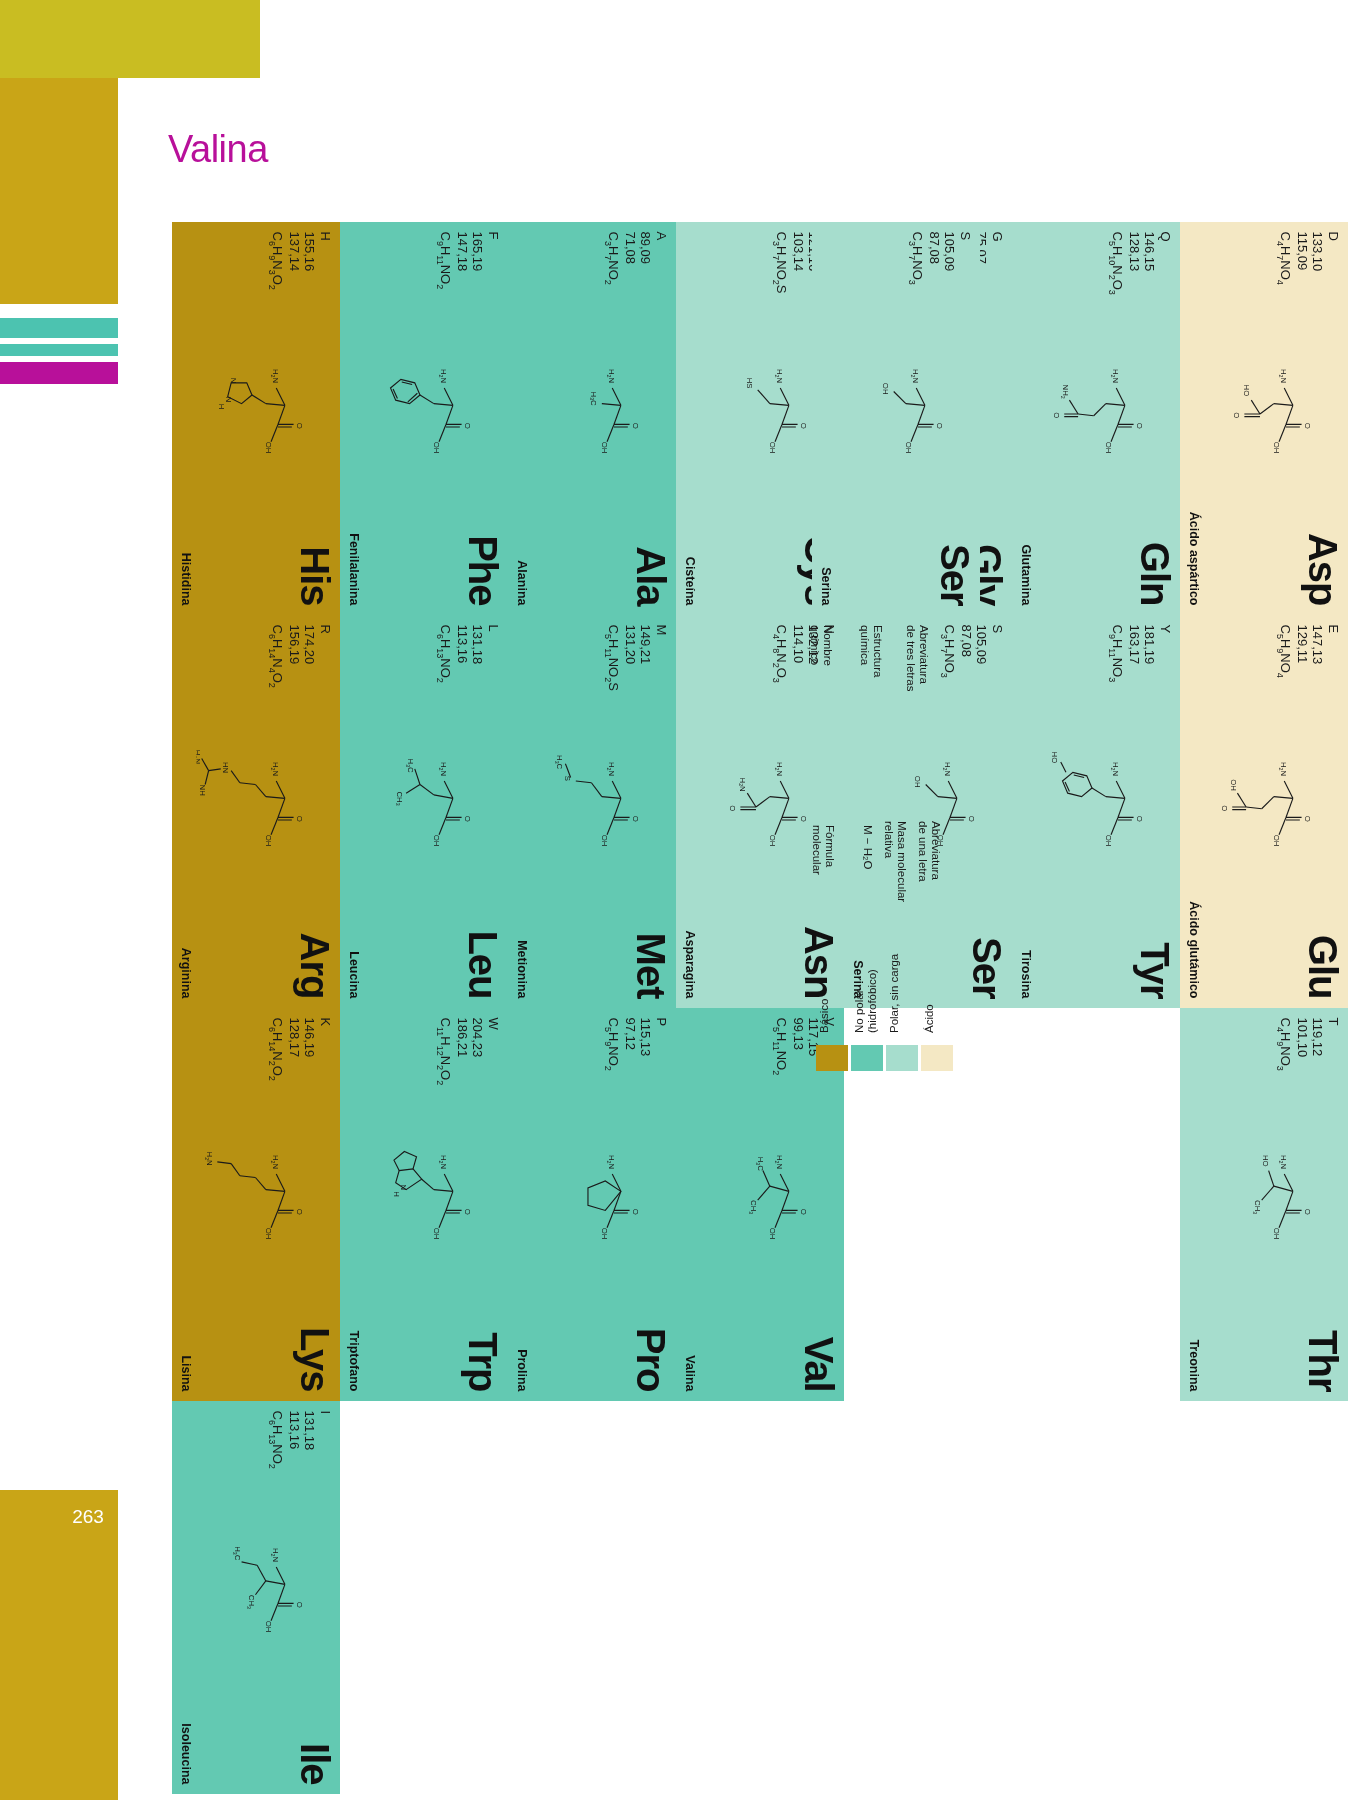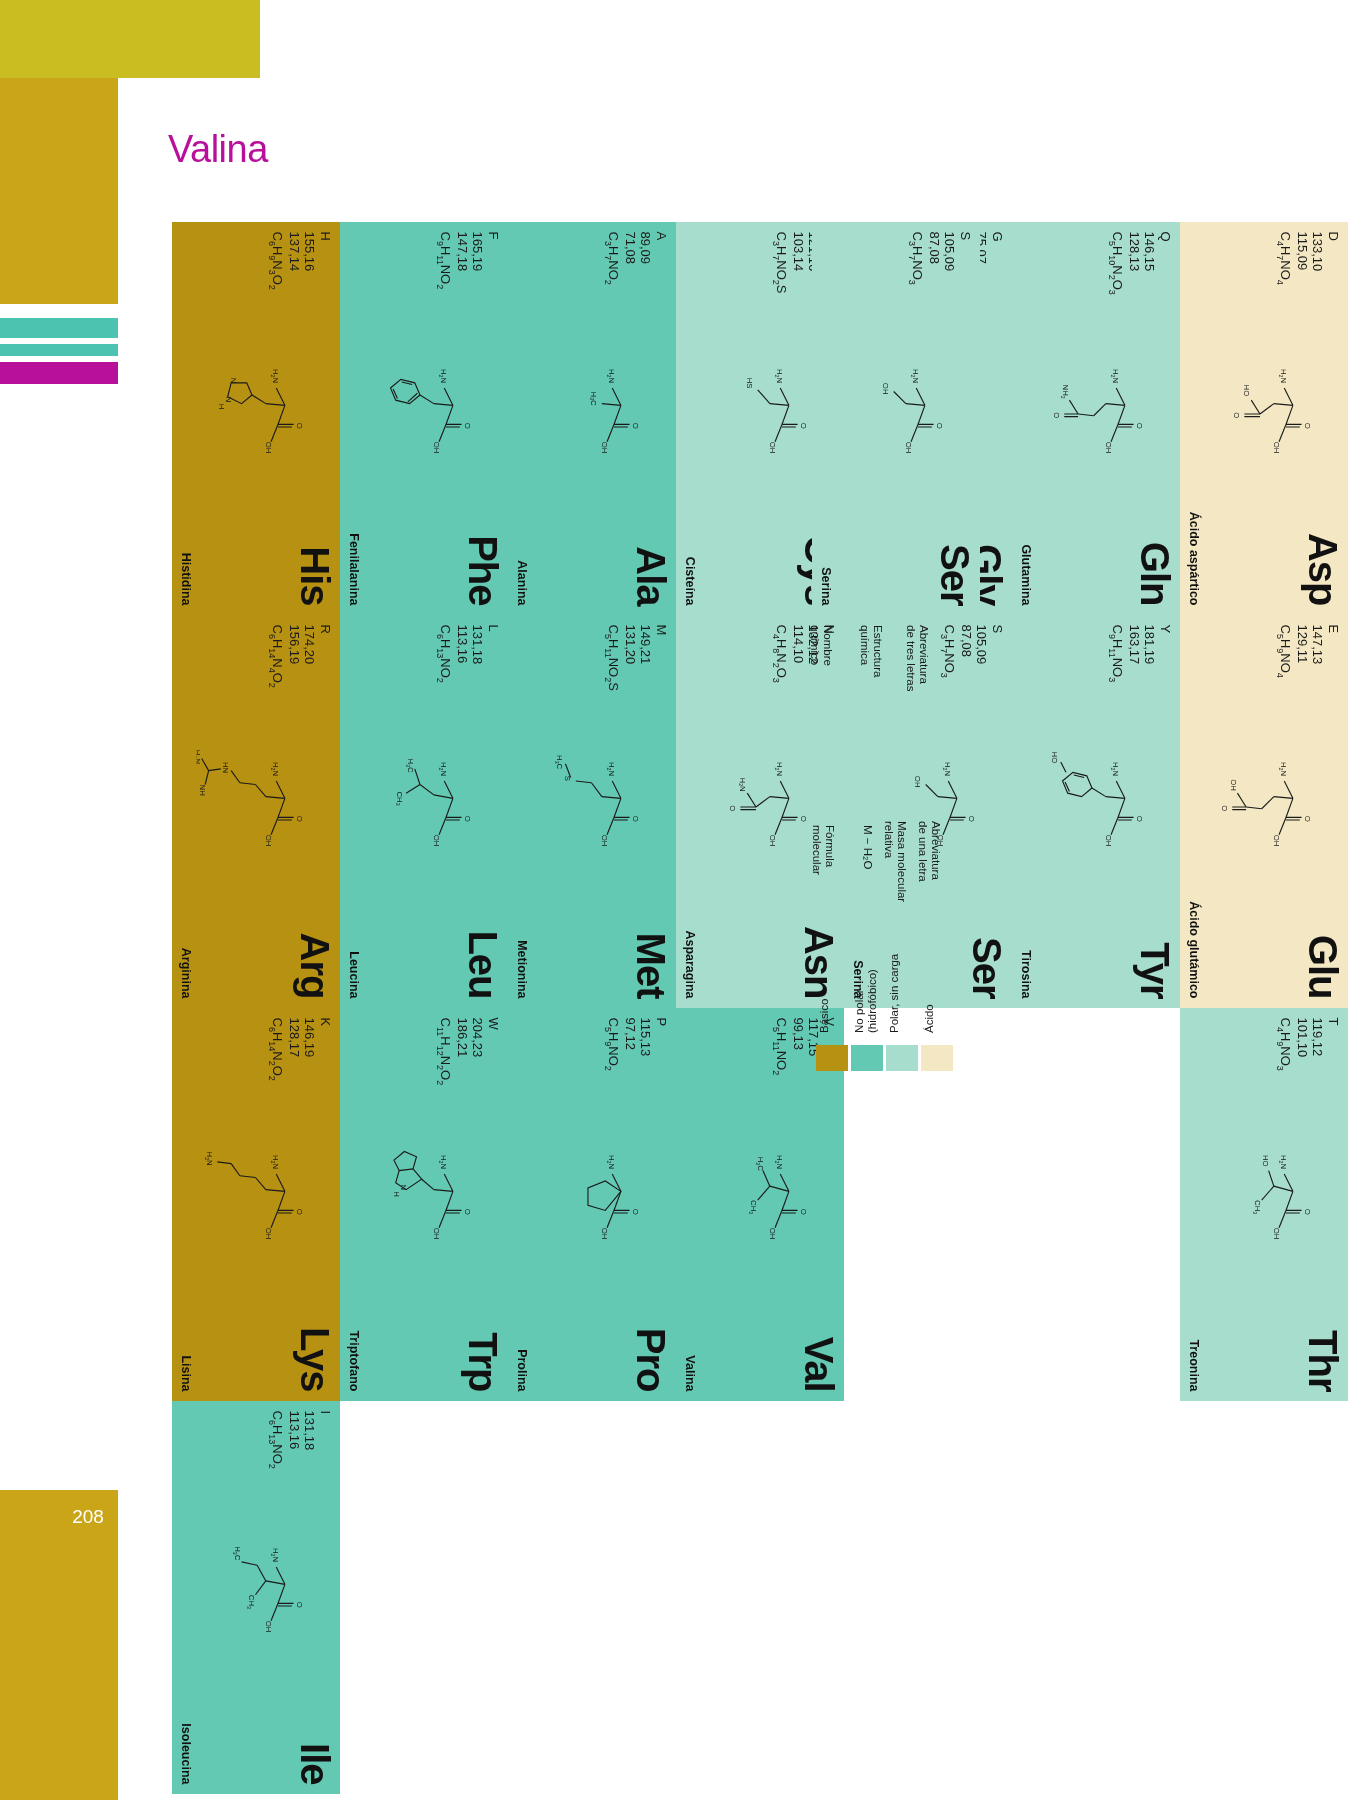--- a/index.html
+++ b/index.html
@@ -228,21 +228,21 @@
 </head>
 <body>
 
 <div class="deco-top-block"></div>
 <div class="deco-left-block"></div>
 <div class="deco-bar-teal"></div>
 <div class="deco-bar-teal2"></div>
 <div class="deco-bar-magenta"></div>
 <div class="deco-bottom-left"></div>
 <div class="page-number-box"></div>
-<div class="page-number">208</div>
+<div class="page-number">263</div>
 
 <div class="anexo">Valina</div>
 <div class="page-title">Tabla periódica de aminoácidos</div>
 
 <div id="table-rotor" style="width: 1176px; height: 1179px;">
   <div class="grid" id="grid" style="display: block; width: 1176px; height: 1179px;">
       <div class="cell basico" style="position: absolute; width: 168px; height: 393px; left: 0px; top: 0px;">
         <div style="position: absolute; width: 393px; height: 168px; left: -112.5px; top: 112.5px; transform: rotate(90deg);">
           <div class="c-letter">H</div>
           <div class="c-mass">155,16<br>137,14</div>

